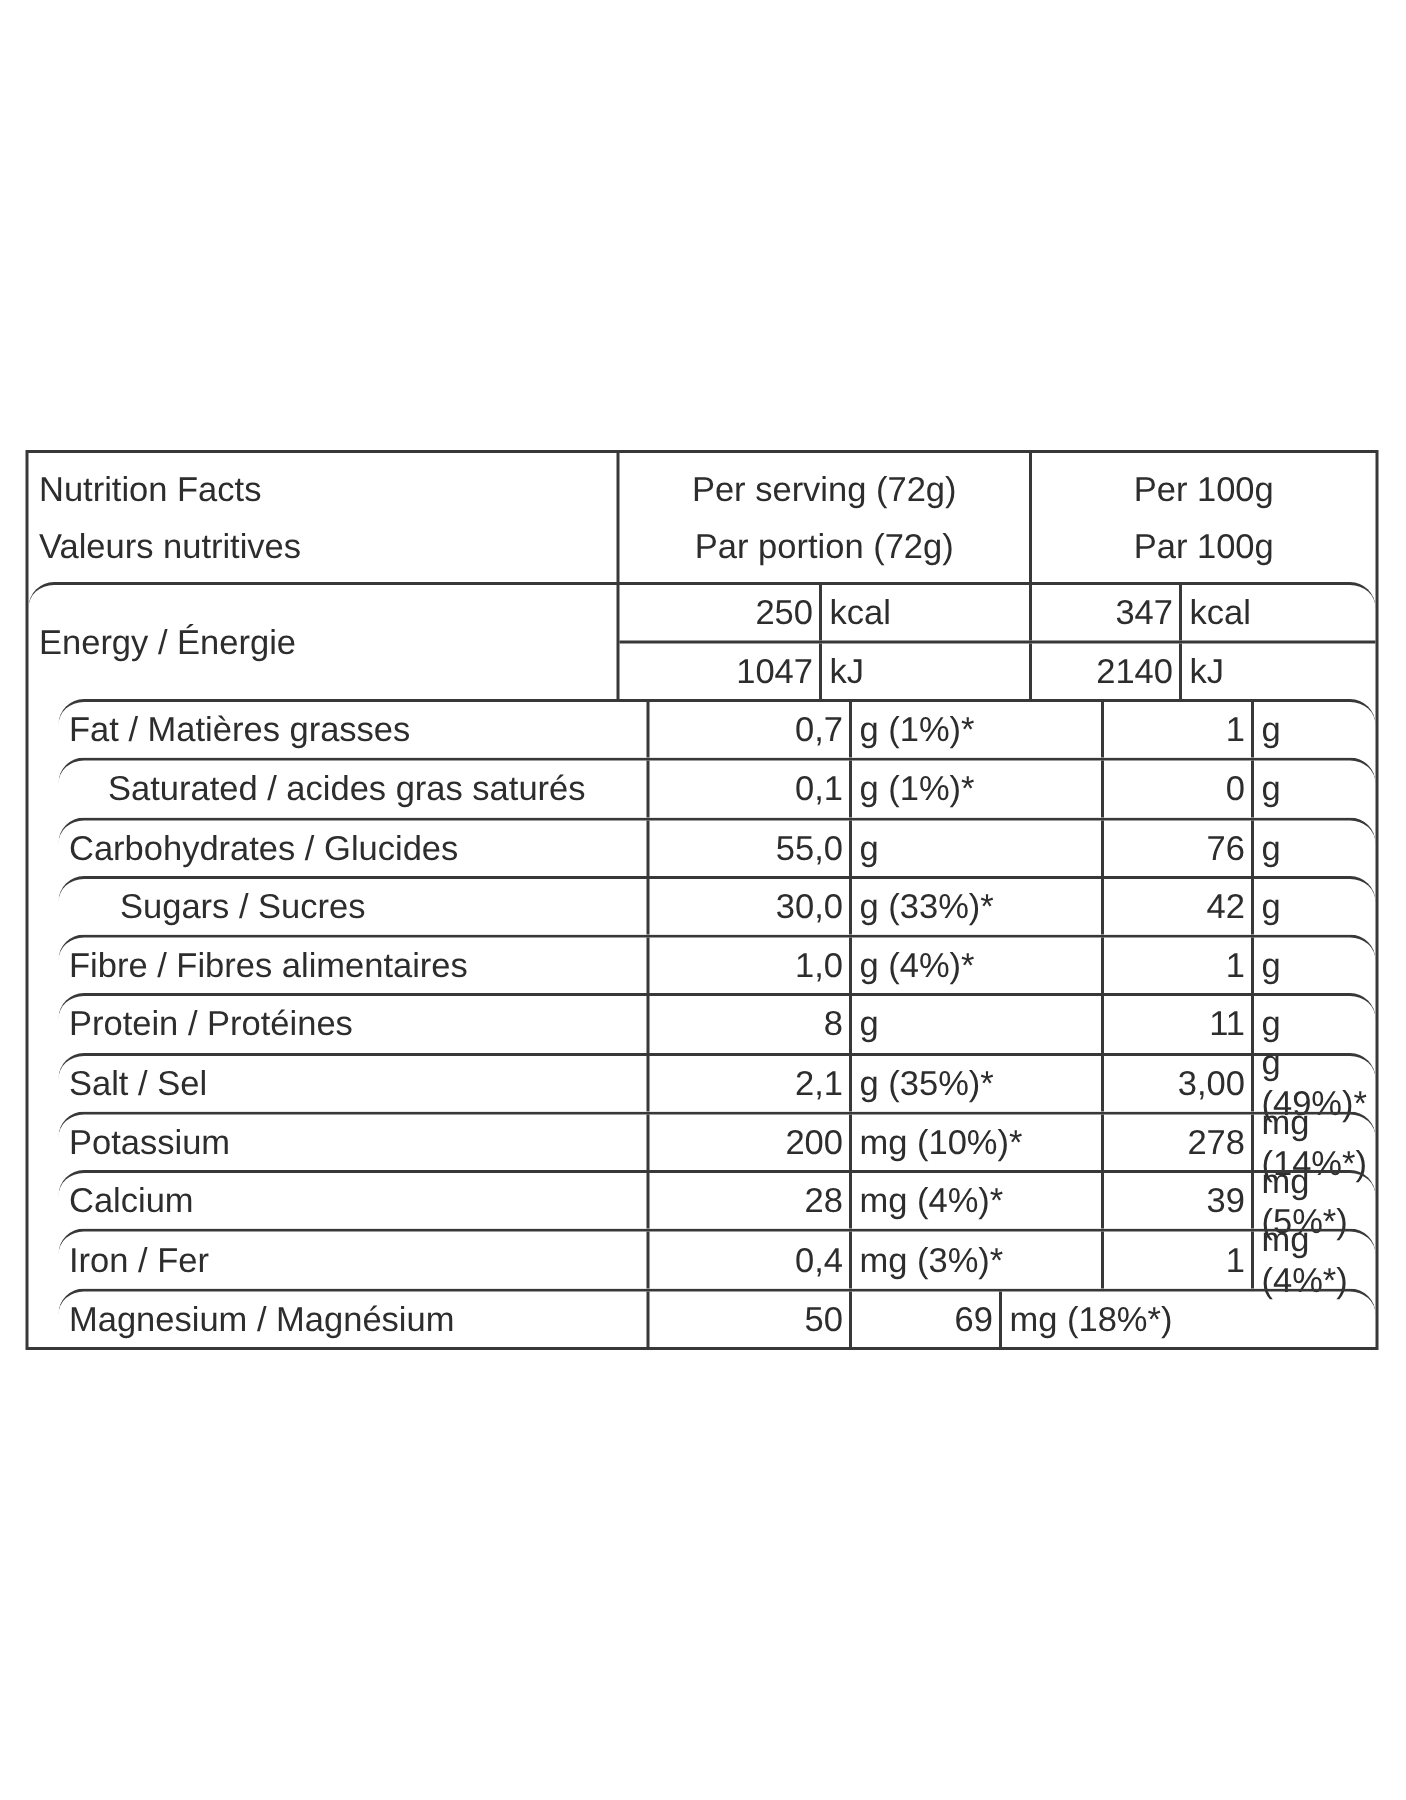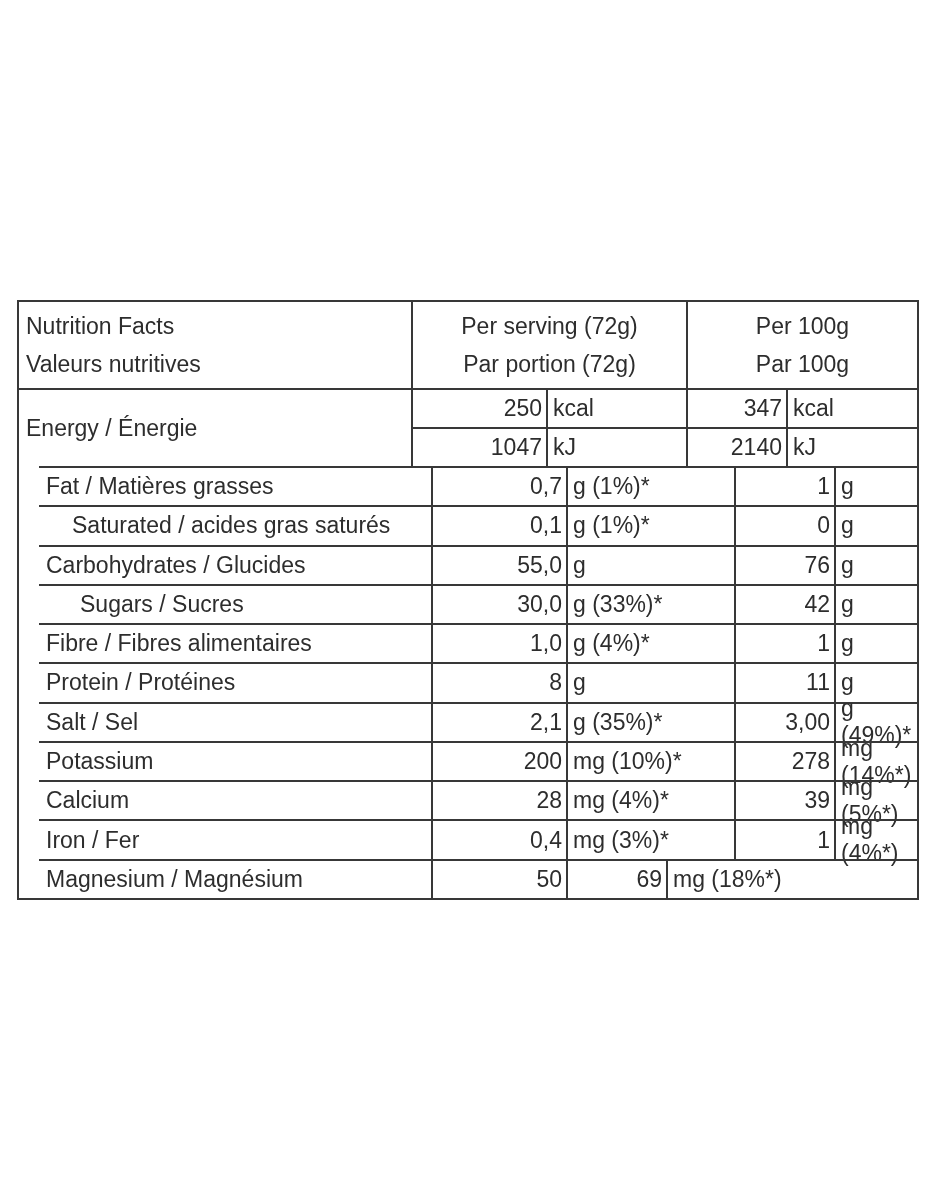--- a/index.html
+++ b/index.html
@@ -14,21 +14,21 @@
     font-family:"Liberation Sans", sans-serif;
     color:var(--txt);
   }
   .page{position:absolute;inset:0;background:var(--bg);}
   .tbl{
     position:absolute;left:17px;top:300px;width:902px;height:600px;
     border:2px solid var(--line);background:#fff;
     display:flex;flex-direction:column;
     font-size:23px;
   }
-  .row{display:flex;border-top:2px solid var(--line);min-height:0;}
+  .row{display:flex;border-top:2px solid var(--line);min-height:0;border-radius:17px;}
   .row:first-child{border-top:none;}
   .row.header{height:86px;flex:none;}
   .row.energy{height:78px;flex:none;}
   .row.data{flex:1;margin-left:20px;}
   .cell{display:flex;align-items:center;min-width:0;}
   
   .c-name{width:394px;border-right:2px solid var(--line);padding-left:7px;}
   .c-sv{width:135px;border-right:2px solid var(--line);justify-content:flex-end;padding-right:4px;}
   .c-su{width:168px;border-right:2px solid var(--line);padding-left:5px;}
   .c-pv{width:100px;border-right:2px solid var(--line);justify-content:flex-end;padding-right:4px;}

